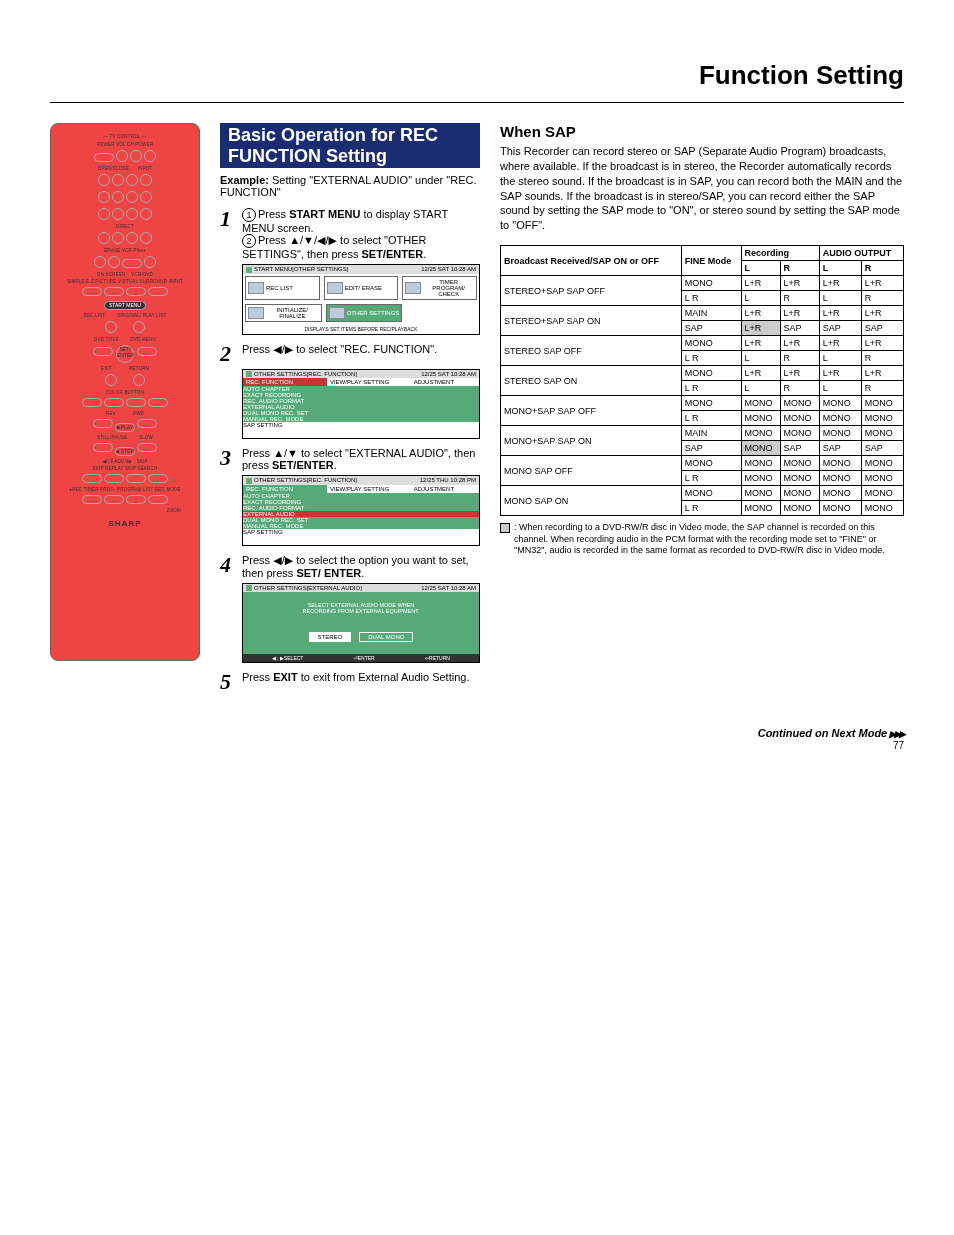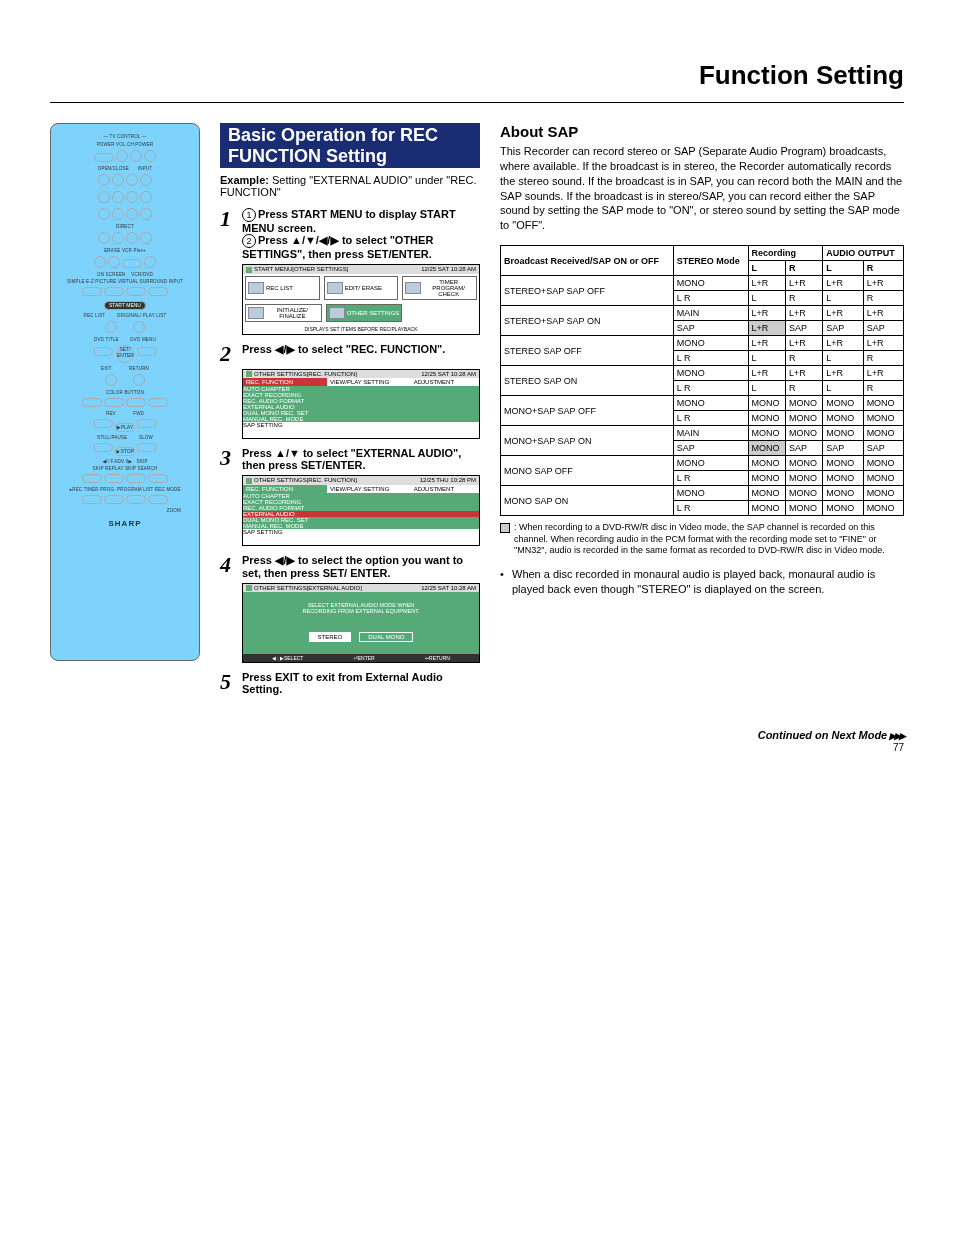--- a/index.html
+++ b/index.html
@@ -21,21 +21,21 @@
   .layout {
     display: flex;
     gap: 20px;
   }
   .col-remote { width: 150px; flex-shrink: 0; }
   .col-mid { width: 260px; flex-shrink: 0; }
   .col-right { flex: 1; }
   .remote-box {
     border: 1px solid #666;
     border-radius: 8px;
-    background: #7dd3fc;
+    background: #ef4444;
     height: 520px;
     padding: 8px;
     font-size: 5px;
     color: #333;
     position: relative;
     overflow: hidden;
   }
   .remote-box .btn { display:inline-block; border:1px solid #aaa; border-radius:50%; width:10px; height:10px; margin:1px; }
   .remote-box .pill { display:inline-block; border:1px solid #aaa; border-radius:6px; width:18px; height:7px; margin:1px; }
   .remote-box .row { text-align:center; margin:2px 0; }
@@ -54,21 +54,21 @@
   .step-num {
     font-family: "Times New Roman", serif;
     font-style: italic;
     font-weight: bold;
     font-size: 22px;
     width: 22px;
     flex-shrink: 0;
     line-height: 1;
   }
   .step-body { flex: 1; font-size: 11px; font-weight: bold; }
-  .step-body .normal { font-weight: bold; margin-top: 12px; }
+  .step-body .normal { font-weight: normal; margin-top: 12px; }
   .circled { display:inline-block; border:1px solid #000; border-radius:50%; width:12px; height:12px; line-height:12px; text-align:center; font-size:9px; font-weight:normal; margin-right:2px; }
   .osd {
     border: 1px solid #000;
     margin: 4px 0 4px 22px;
     font-size: 6px;
     background: #fff;
   }
   .osd-titlebar { display:flex; justify-content:space-between; background:#ddd; padding:1px 3px; }
   .osd-titlebar .sq { width:6px; height:6px; background:#6a7; display:inline-block; margin-right:2px; vertical-align:middle; }
   .osd-row { display:flex; }
@@ -298,28 +298,28 @@
       </div>
     </div>
 
     <div class="step">
       <div class="step-num">5</div>
       <div class="step-body"><span class="normal">Press </span><span>EXIT</span><span class="normal"> to exit from External Audio Setting.</span></div>
     </div>
   </div>
 
   <div class="col-right">
-    <div class="h2">About SAP</div>
+    <div class="h2">When SAP</div>
     <p class="para">This Recorder can record stereo or SAP (Separate Audio Program) broadcasts, where available. If the broadcast is in stereo, the Recorder automatically records the stereo sound. If the broadcast is in SAP, you can record both the MAIN and the SAP sounds. If the broadcast is in stereo/SAP, you can record either the SAP sound by setting the SAP mode to "ON", or stereo sound by setting the SAP mode to "OFF".</p>
 
     <table class="sap">
       <tbody>
           <tr>
         <th rowspan="2">Broadcast Received/SAP ON or OFF</th>
-        <th rowspan="2">STEREO Mode</th>
+        <th rowspan="2">FINE Mode</th>
         <th colspan="2">Recording</th>
         <th colspan="2">AUDIO OUTPUT</th>
       </tr>
       <tr>
         <th>L</th>
             <th>R</th>
         <th>L</th>
             <th>R</th>
       </tr>
       </tbody>
@@ -441,21 +441,20 @@
             <td>L R</td>
             <td>MONO</td>
             <td>MONO</td>
             <td>MONO</td>
             <td>MONO</td>
           </tr>
         </tbody>
     </table>
 
     <div class="note"><span class="sq"></span><span>: When recording to a DVD-RW/R disc in Video mode, the SAP channel is recorded on this channel. When recording audio in the PCM format with the recording mode set to "FINE" or "MN32", audio is recorded in the same format as recorded to DVD-RW/R disc in Video mode.</span></div>
-    <div class="bullet">When a disc recorded in monaural audio is played back, monaural audio is played back even though "STEREO" is diaplayed on the screen.</div>
   </div>
 
 </div>
 
 <div class="footer">
   <span></span>
   <span>
     <span class="continued arrows">Continued on Next Mode</span>
   </span>
 </div>

